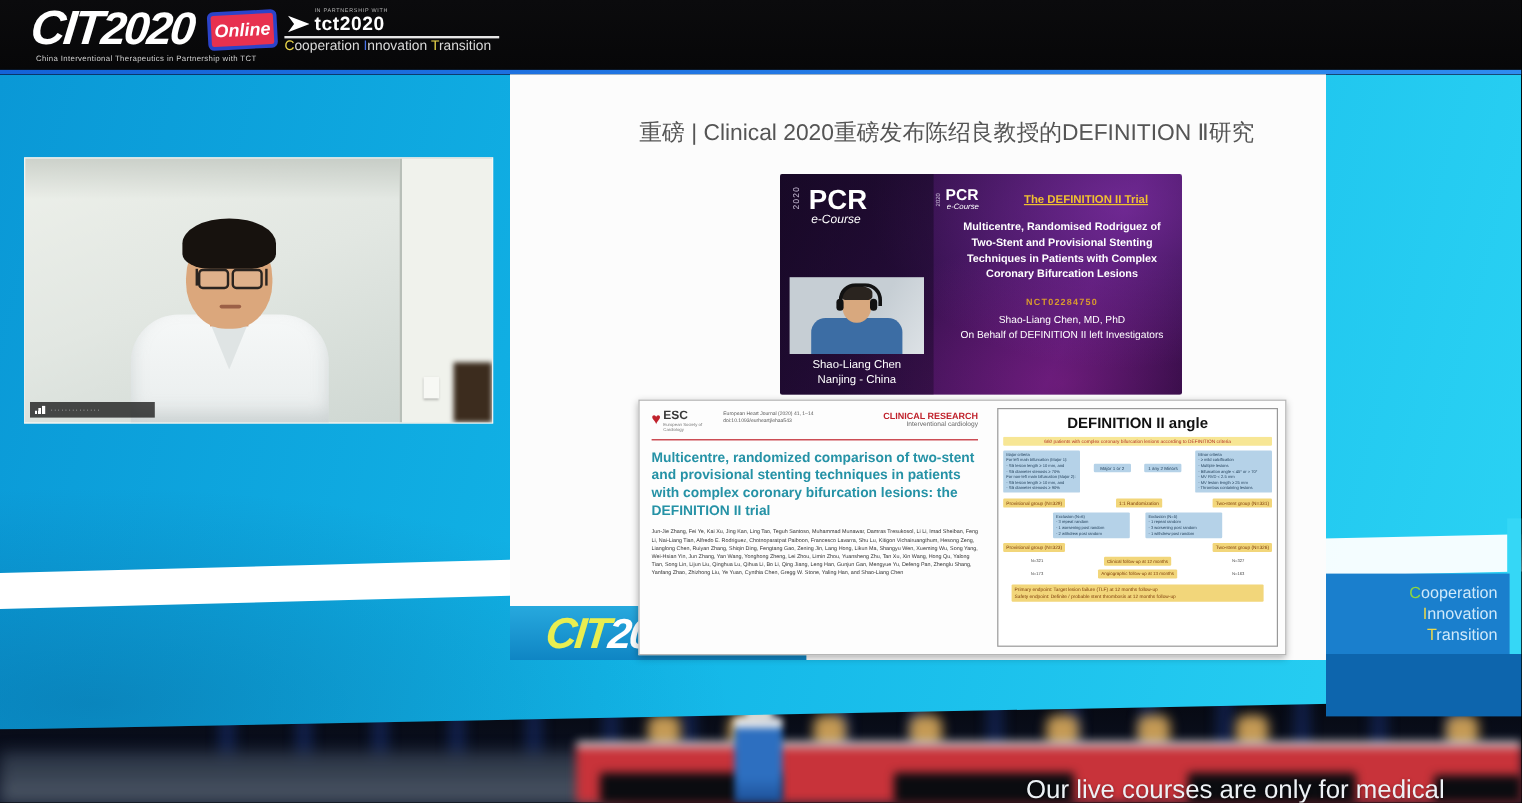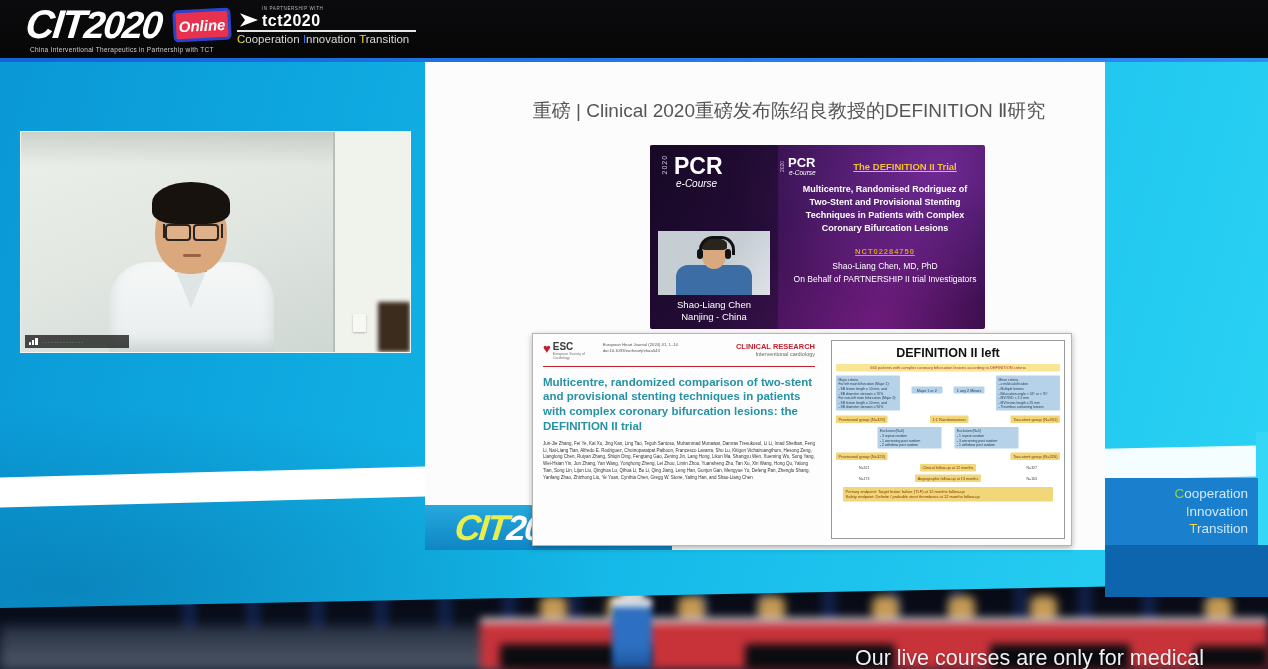--- a/index.html
+++ b/index.html
@@ -179,23 +179,23 @@
       <div class="abs pcr-white" style="left:0;top:154px;width:128px;text-align:center;font-size:9.5px;">Shao-Liang Chen</div>
       <div class="abs pcr-white" style="left:0;top:166px;width:128px;text-align:center;font-size:9.5px;">Nanjing - China</div>
 
       <div class="abs" style="left:124px;top:16px;font-size:5px;color:#cfc3dc;transform:rotate(-90deg);width:16px;">2020</div>
       <div class="abs pcr-white" style="left:138px;top:10px;font-size:13px;font-weight:900;">PCR</div>
       <div class="abs pcr-white" style="left:139px;top:24px;font-size:6.5px;font-style:italic;">e-Course</div>
       <div class="abs" style="left:185px;top:16px;width:140px;text-align:center;font-size:9.5px;font-weight:700;
                   color:#f0c030;text-decoration:underline;">The DEFINITION II Trial</div>
       <div class="abs pcr-white" style="left:142px;top:38px;width:186px;text-align:center;font-size:9px;font-weight:700;line-height:1.45;">Multicentre, Randomised Rodriguez of Two-Stent and Provisional Stenting Techniques in Patients with Complex Coronary Bifurcation Lesions</div>
       <div class="abs" style="left:142px;top:102px;width:186px;text-align:center;font-size:7.5px;font-weight:700;
-                  color:#d89a2e;letter-spacing:1px;text-decoration:underline;">NCT02284750</div>
+                  color:#d89a2e;letter-spacing:1px;">NCT02284750</div>
       <div class="abs pcr-white" style="left:142px;top:116px;width:186px;text-align:center;font-size:8.5px;">Shao-Liang Chen, MD, PhD</div>
-      <div class="abs pcr-white" style="left:142px;top:129px;width:186px;text-align:center;font-size:8.5px;">On Behalf of PARTNERSHIP II trial Investigators</div>
+      <div class="abs pcr-white" style="left:142px;top:129px;width:186px;text-align:center;font-size:8.5px;">On Behalf of DEFINITION II left Investigators</div>
     </div>
 
     <div id="paper" class="abs">
 
       <div class="abs" style="left:0;top:0;width:292px;height:211px;padding:8px 10px;box-sizing:border-box;">
         <div style="display:flex;align-items:flex-start;">
           <span style="color:#c0222c;font-size:13px;line-height:1;">♥</span>
           <span style="margin-left:2px;">
             <span style="font-size:10px;font-weight:800;color:#3a3a3a;display:block;line-height:1;">ESC</span>
             <span style="font-size:3.6px;color:#777;display:block;width:44px;line-height:1.2;">European Society of Cardiology</span>
@@ -210,21 +210,21 @@
           </span>
         </div>
         <div style="margin-top:5px;height:1px;background:#c0222c;"></div>
         <div style="margin-top:8px;font-size:11.5px;font-weight:700;color:#2592a6;line-height:1.28;">Multicentre, randomized comparison of two-stent and provisional stenting techniques in patients with complex coronary bifurcation lesions: the DEFINITION II trial</div>
         <div style="margin-top:6px;height:92px;overflow:hidden;">
           <div class="scale-half" style="font-size:9px;color:#333;line-height:1.5;">Jun-Jie Zhang, Fei Ye, Kai Xu, Jing Kan, Ling Tao, Teguh Santoso, Muhammad Munawar, Damras Tresukosol, Li Li, Imad Sheiban, Feng Li, Nai-Liang Tian, Alfredo E. Rodriguez, Chotnoparatpat Paiboon, Francesco Lavarra, Shu Lu, Kitigon Vichairuangthum, Hesong Zeng, Lianglong Chen, Ruiyan Zhang, Shiqin Ding, Fengtang Gao, Zening Jin, Lang Hong, Likun Ma, Shangyu Wen, Xueming Wu, Song Yang, Wei-Hsian Yin, Jun Zhang, Yan Wang, Yonghong Zheng, Lei Zhou, Limin Zhou, Yuansheng Zhu, Tan Xu, Xin Wang, Hong Qu, Yalong Tian, Song Lin, Lijun Liu, Qinghua Lu, Qihua Li, Bo Li, Qing Jiang, Leng Han, Gunjun Gan, Mengyue Yu, Defeng Pan, Zhenglu Shang, Yanfang Zhao, Zhizhong Liu, Ye Yuan, Cynthia Chen, Gregg W. Stone, Yaling Han, and Shao-Liang Chen</div>
         </div>
       </div>
 
       <div class="abs" style="left:298px;top:6px;width:234px;height:199px;border:1px solid #999;box-sizing:border-box;background:#fff;overflow:hidden;">
-        <div style="text-align:center;font-size:12.5px;font-weight:800;color:#111;margin-top:5px;">DEFINITION II left</div>
+        <div style="text-align:center;font-size:12.5px;font-weight:800;color:#111;margin-top:5px;">DEFINITION II angle</div>
         <div style="height:168px;overflow:hidden;margin-top:4px;">
           <div class="scale-half" style="padding:0 8px;box-sizing:border-box;">
             <div class="fc-box fc-yellowlite" style="font-size:8px;text-align:center;">660 patients with complex coronary bifurcation lesions according to DEFINITION criteria</div>
             <div style="display:flex;justify-content:space-between;margin-top:8px;">
               <div class="fc-box fc-blue pre" style="width:128px;font-size:6.8px;line-height:1.35;">Major criteria
 For left main bifurcation (Major 1):
 - SB lesion length ≥ 10 mm, and
 - SB diameter stenosis ≥ 70%
 For non-left main bifurcation (Major 2):
 - SB lesion length ≥ 10 mm, and

